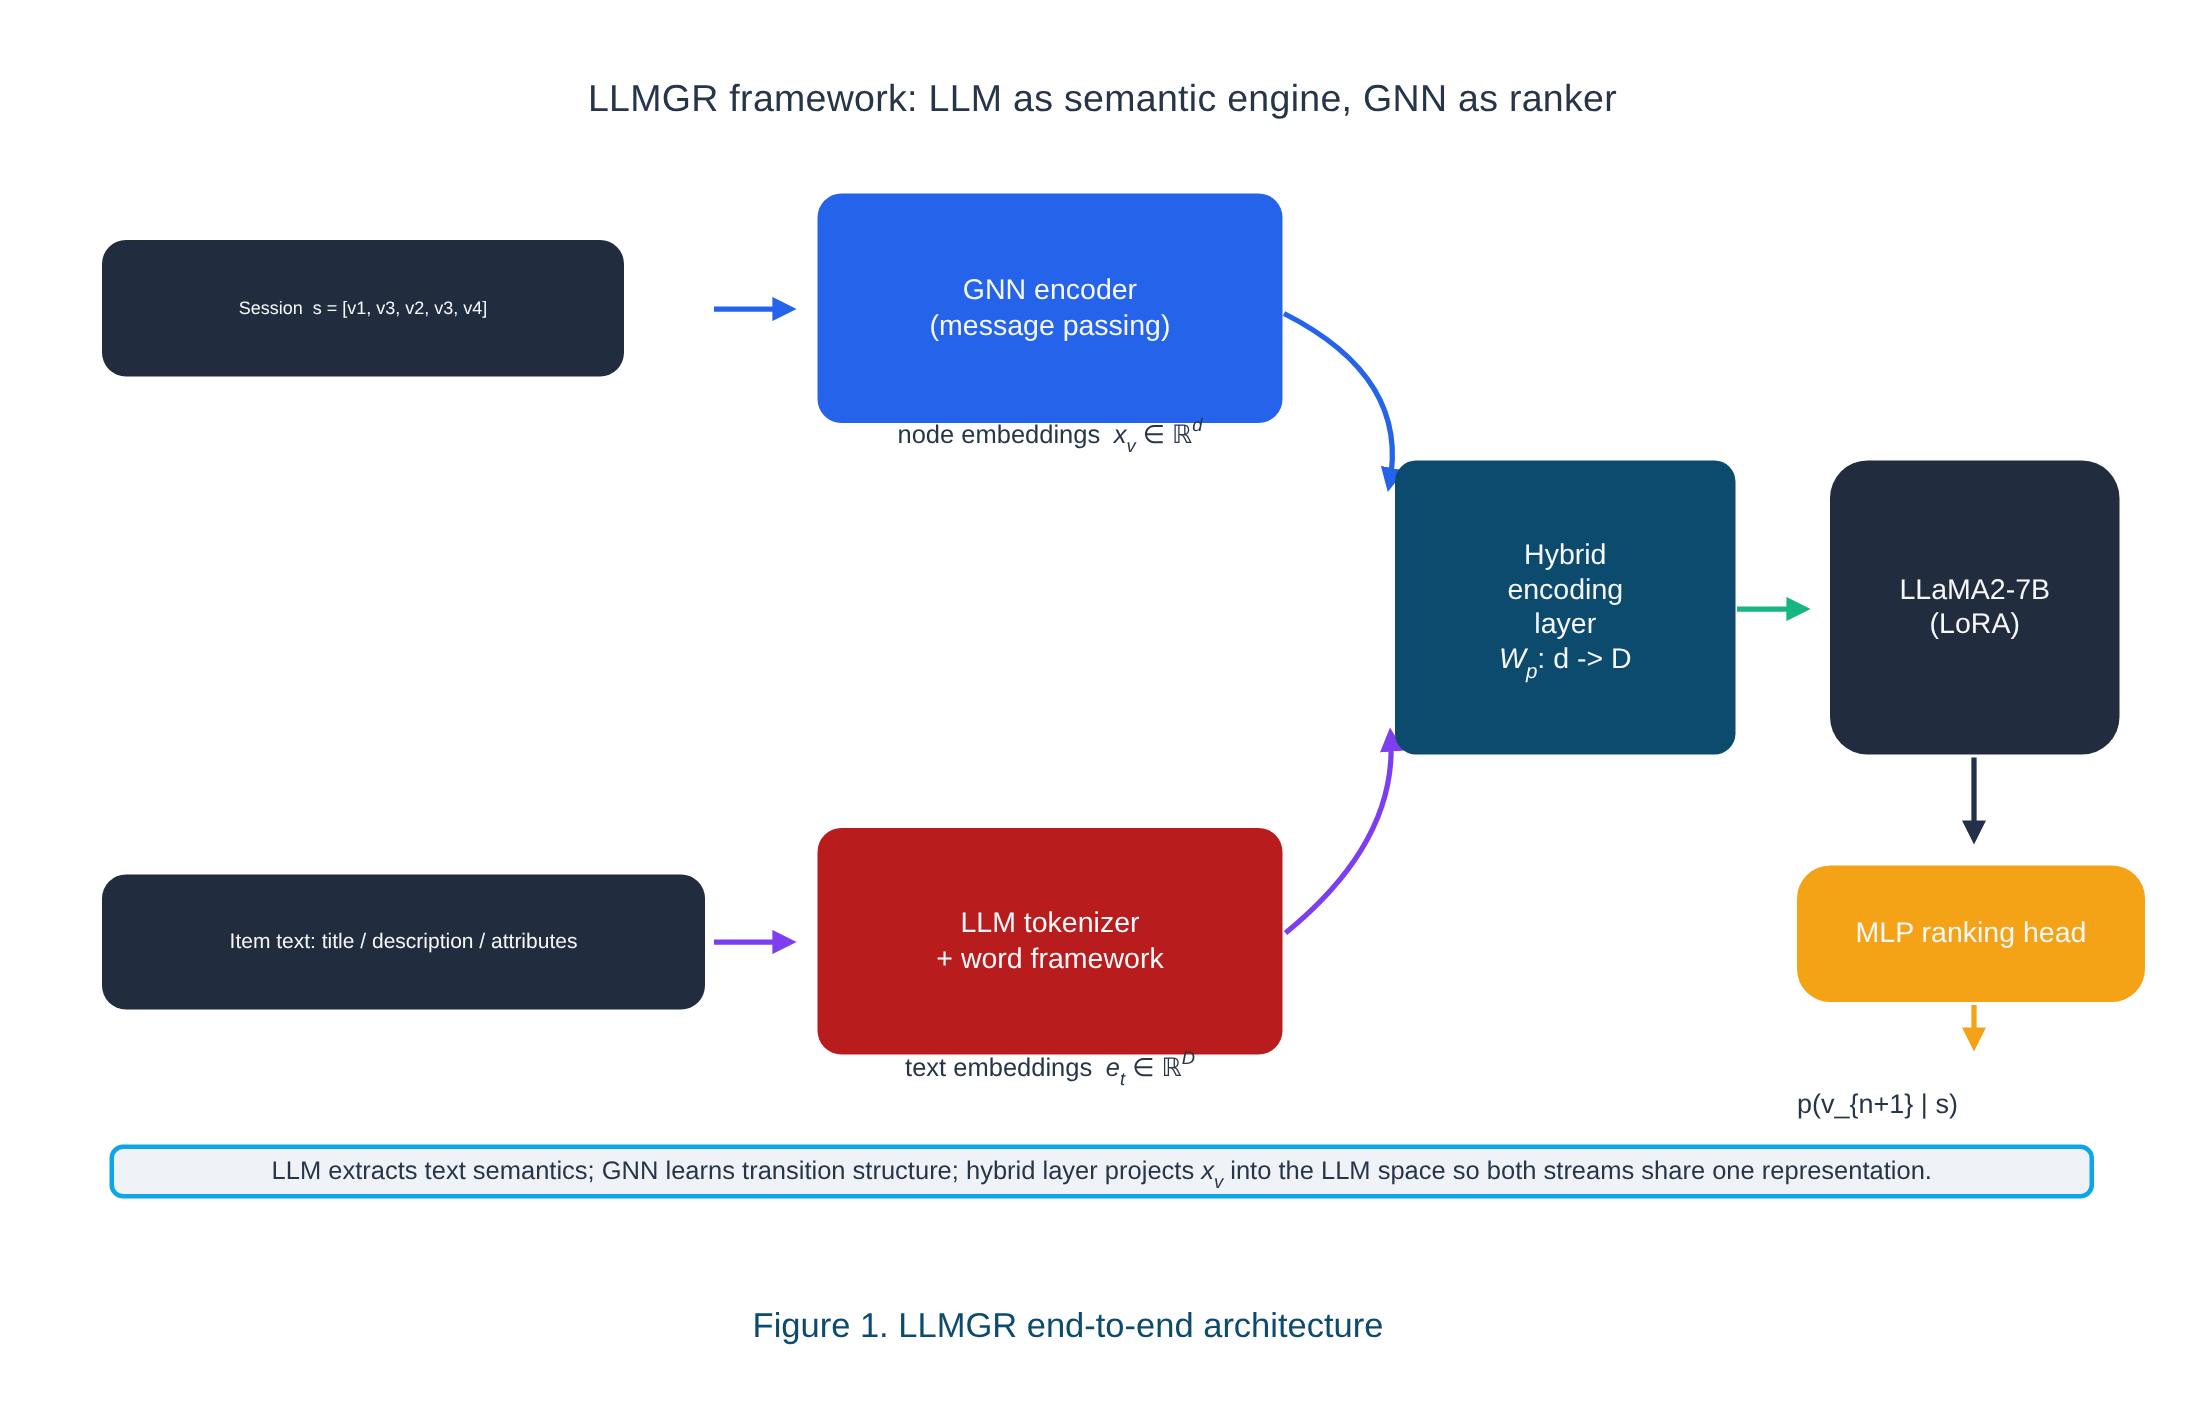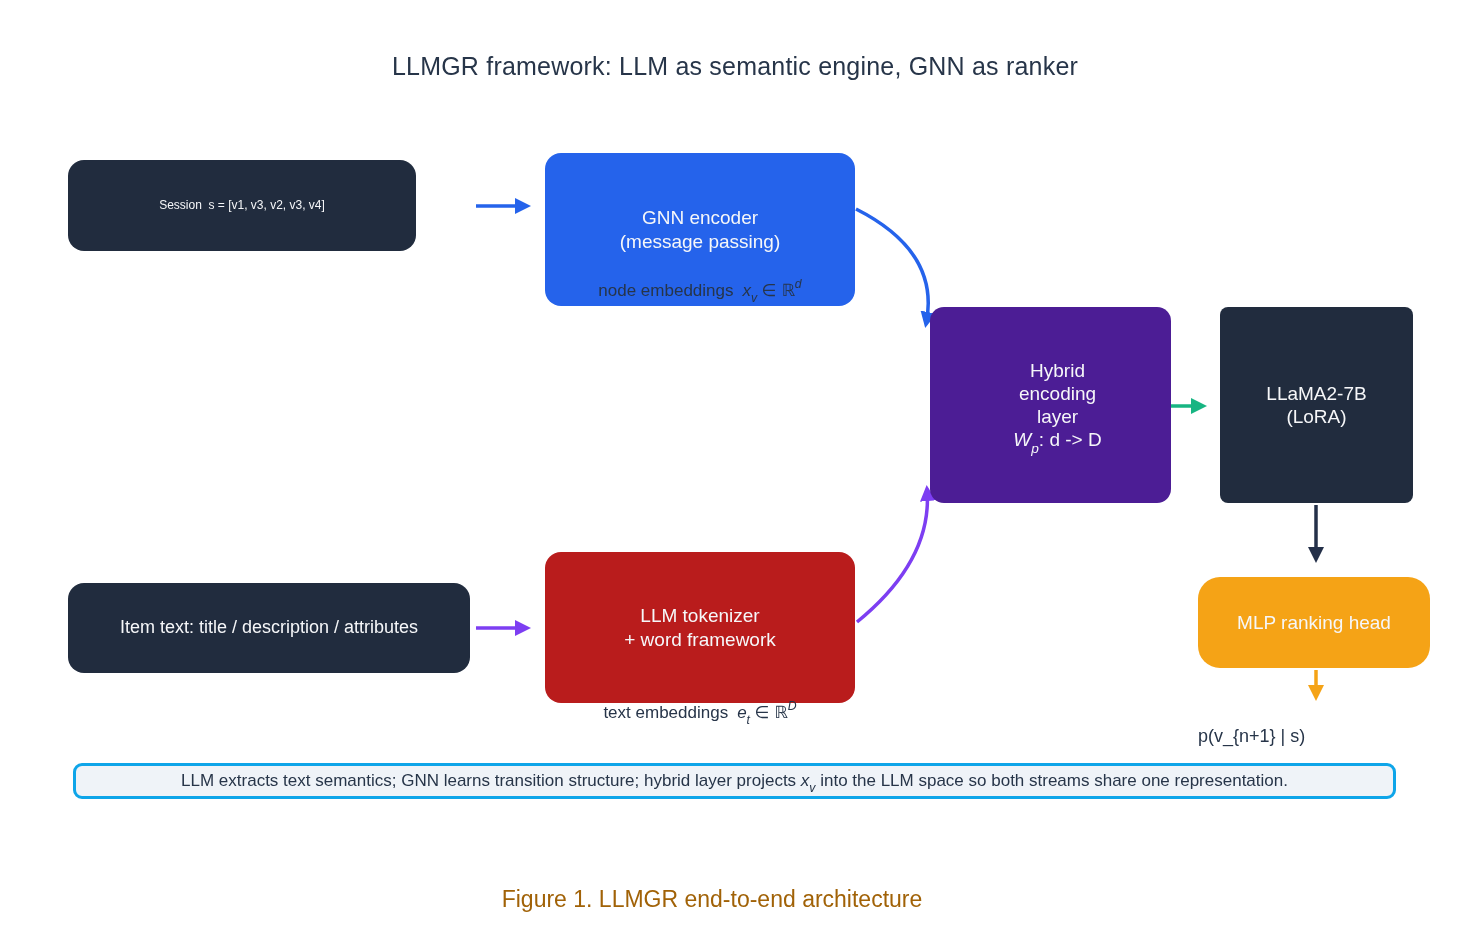--- a/index.html
+++ b/index.html
@@ -7,36 +7,36 @@
     position:relative;width:1470px;height:934px;background:#ffffff;overflow:hidden;
     font-family:"Liberation Sans","DejaVu Sans",sans-serif;color:#273549;
   }
   .abs{position:absolute;}
   .title{
     left:0;top:52px;width:1470px;text-align:center;
     font-size:25px;color:#273549;letter-spacing:.2px;
   }
   .figcap{
     left:0;top:870px;width:1424px;text-align:center;
-    font-size:23px;color:#a16207;margin-top:16px;
+    font-size:23px;color:#0c4a6e;
   }
   .box{
     position:absolute;display:flex;flex-direction:column;align-items:center;justify-content:center;
     text-align:center;color:#f6f7f9;border-radius:16px;line-height:1.22;
   }
   .navy{background:#212c3e;}
   .blue{background:#2563eb;}
-  .green{background:#4c1d95;border-radius:14px;padding-left:14px;}
+  .green{background:#0c4a6e;border-radius:14px;}
   .purple{background:#b91c1c;}
   .orange{background:#f5a316;border-radius:22px;}
   .box-session{left:68px;top:160px;width:348px;height:91px;font-size:12px;text-align:right;}
-  .box-gnn{left:545px;top:129px;width:310px;height:153px;font-size:19px;margin-top:24px;}
+  .box-gnn{left:545px;top:129px;width:310px;height:153px;font-size:19px;}
   .box-hybrid{left:930px;top:307px;width:227px;height:196px;font-size:19px;}
-  .box-llama{left:1220px;top:307px;width:193px;height:196px;font-size:19px;border-radius:8px;}
-  .box-item{left:68px;top:583px;width:402px;height:90px;font-size:18px;text-align:right;}
+  .box-llama{left:1220px;top:307px;width:193px;height:196px;font-size:19px;border-radius:25px;}
+  .box-item{left:68px;top:583px;width:402px;height:90px;font-size:14px;text-align:right;}
   .box-tok{left:545px;top:552px;width:310px;height:151px;font-size:19px;}
   .box-mlp{left:1198px;top:577px;width:232px;height:91px;font-size:19px;}
   .pre{white-space:pre-wrap;}
   .mathlabel{
     position:absolute;text-align:center;font-size:17px;color:#273549;
   }
   .ml-node{left:545px;top:280px;width:310px;}
   .ml-text{left:545px;top:702px;width:310px;}
   .mathpart{margin-left:9px;margin-top:36px;}
   i{font-style:italic;}

